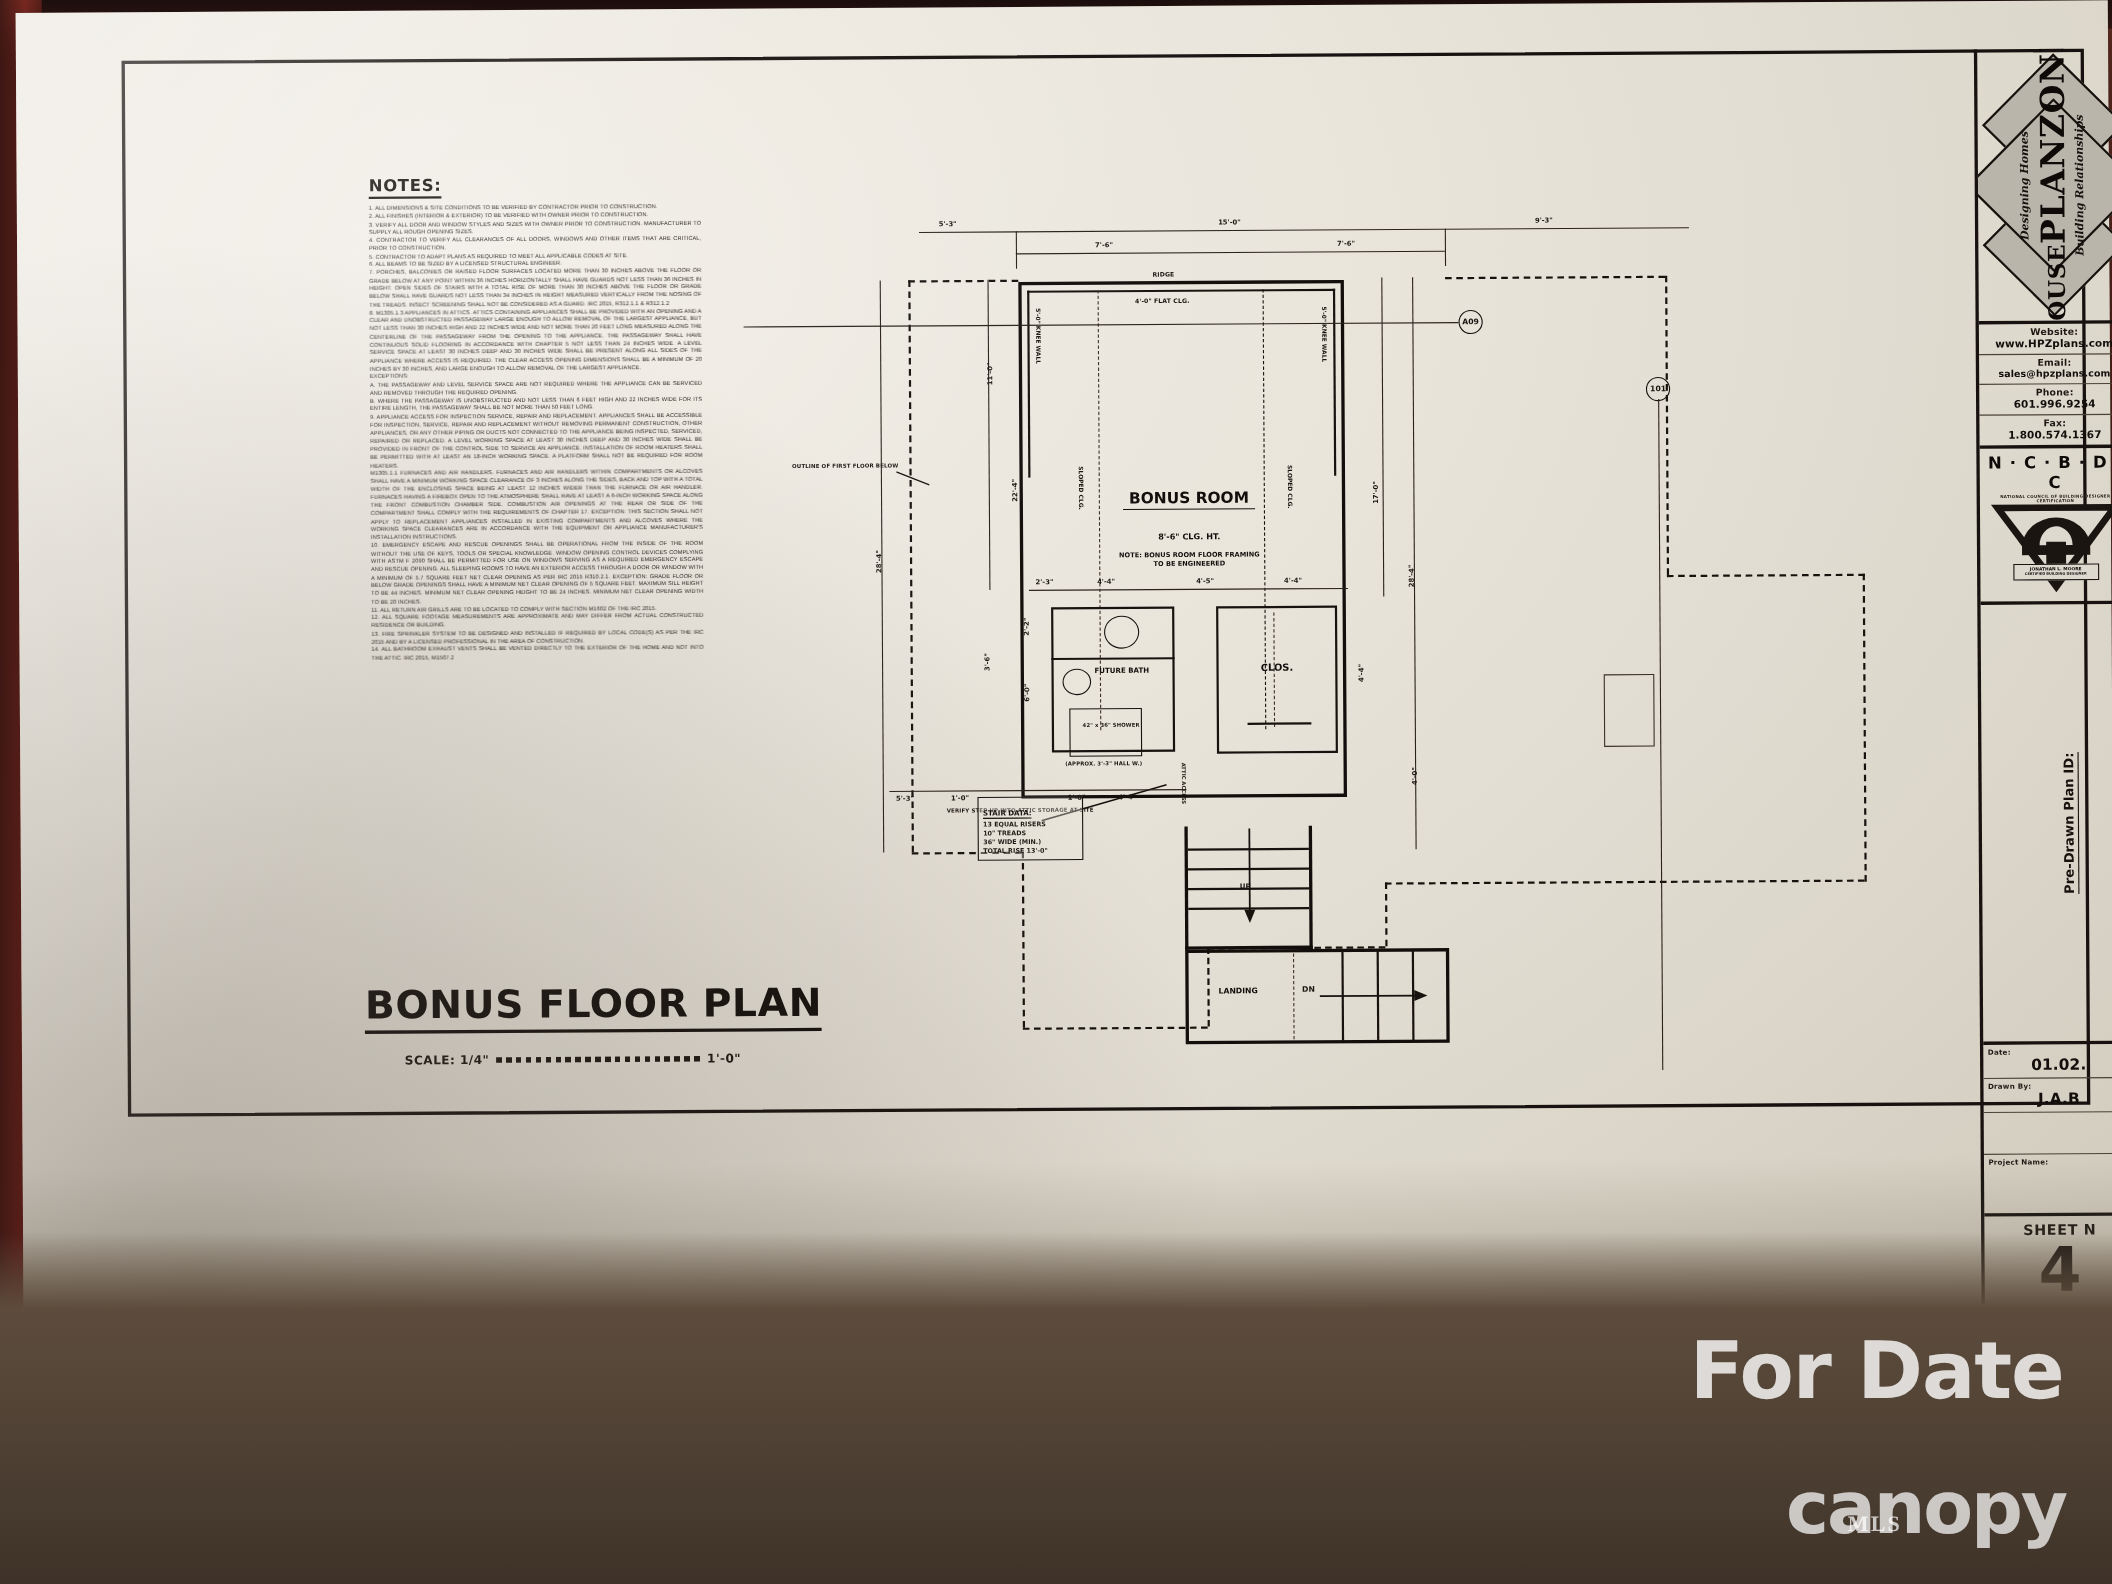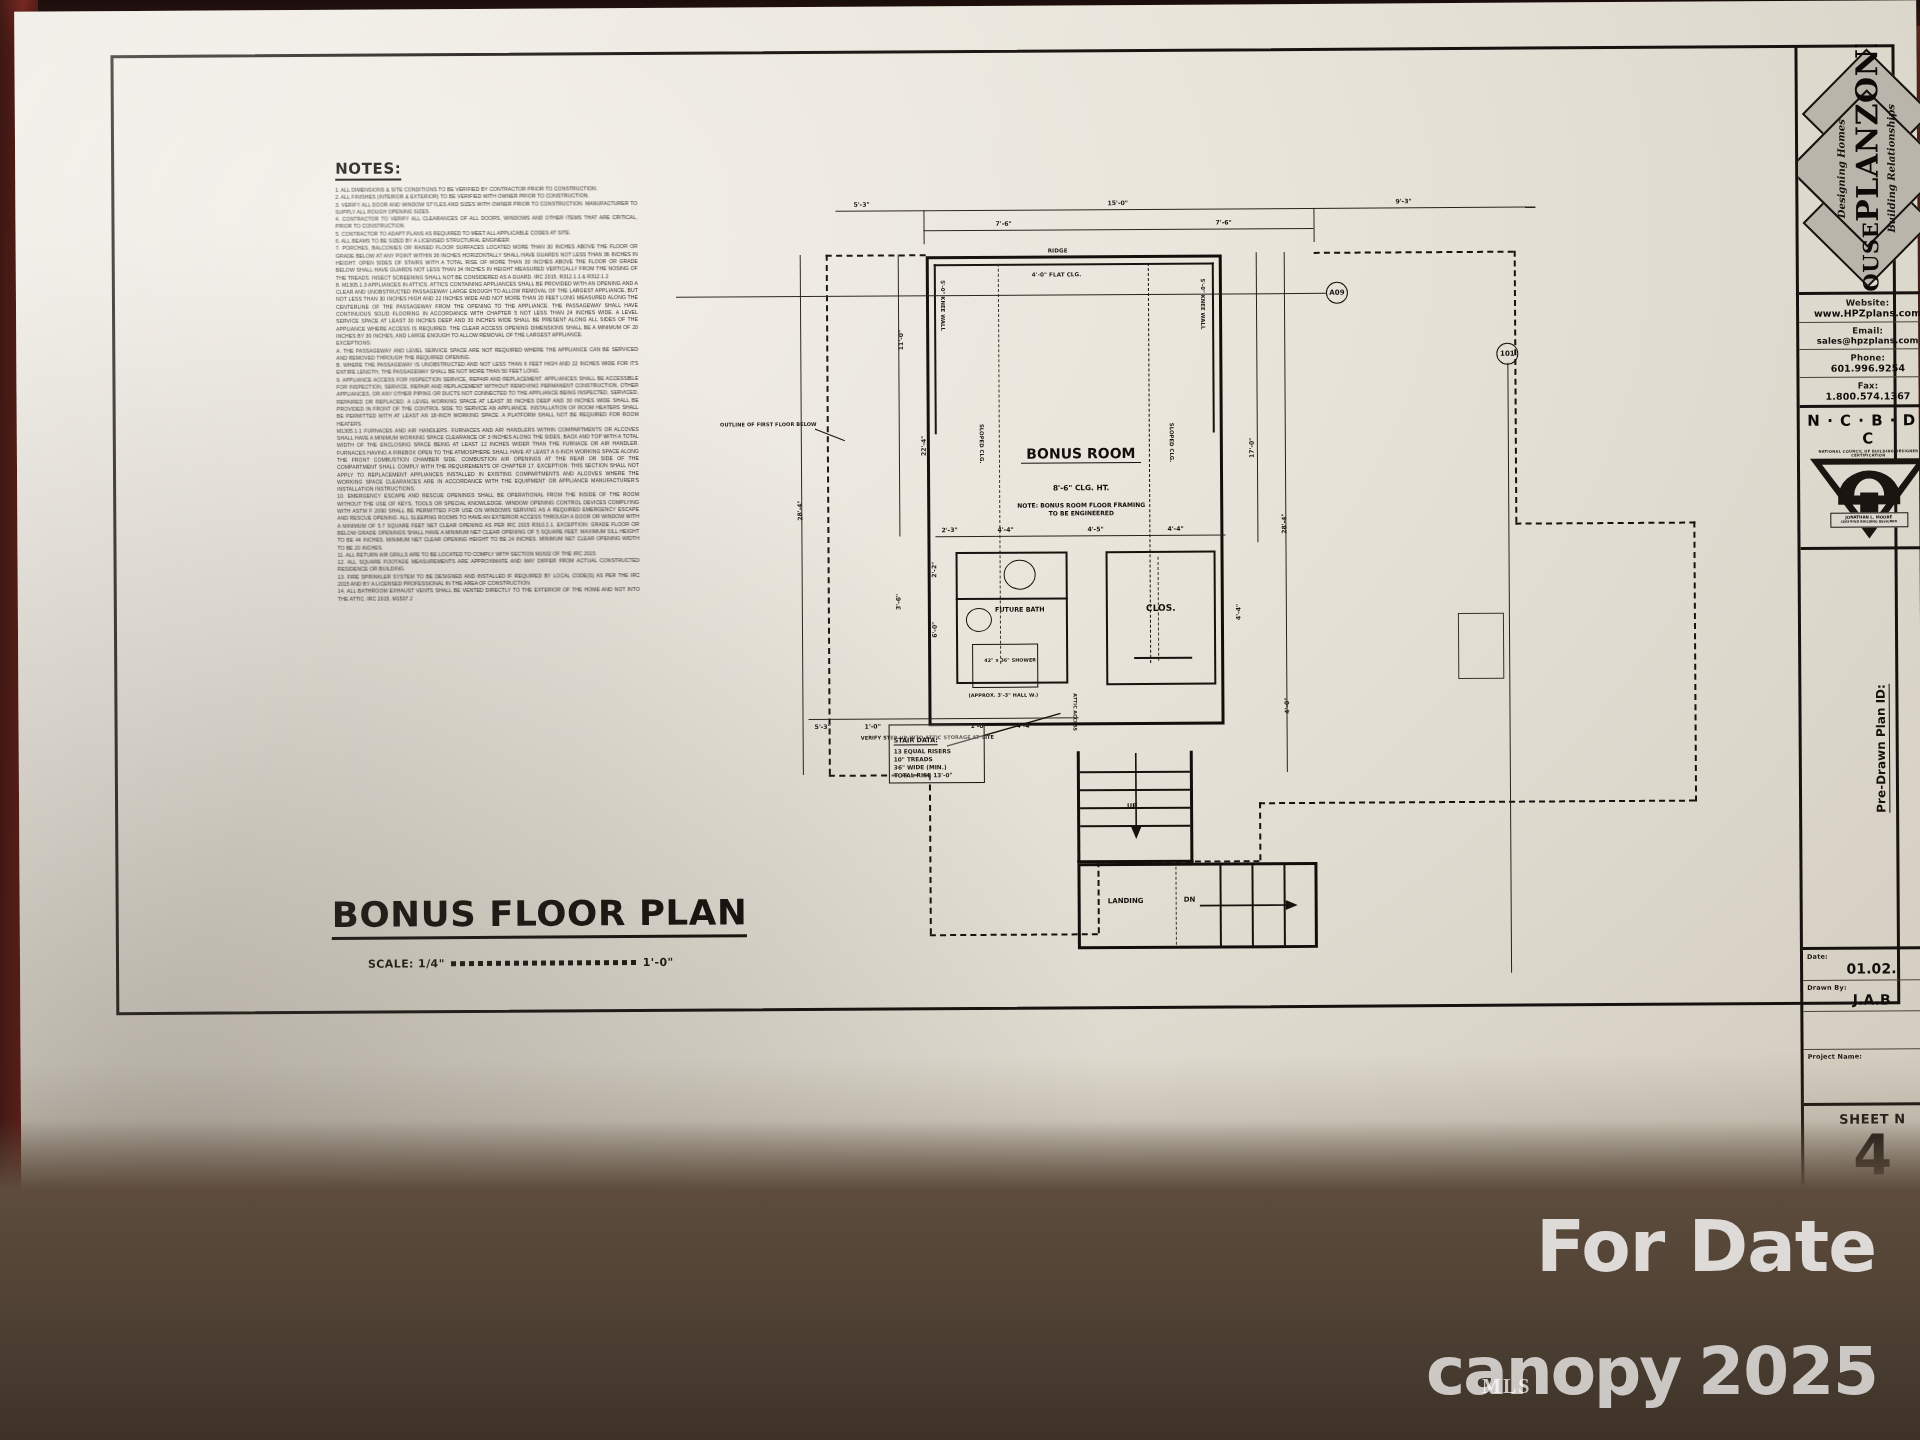--- a/index.html
+++ b/index.html
@@ -553,14 +553,13 @@
 </div>
 
 <div id="desk-bottom"></div>
 
 <div id="wm-forsale">For Date</div>
 <div id="wm-canopy">
   <div id="wm-canopy-logo">
     <span>canopy</span>
     <span id="wm-mls">MLS</span>
   </div>
-  <div id="wm-year">2025</div>
 </div>
 
 </body></html>

